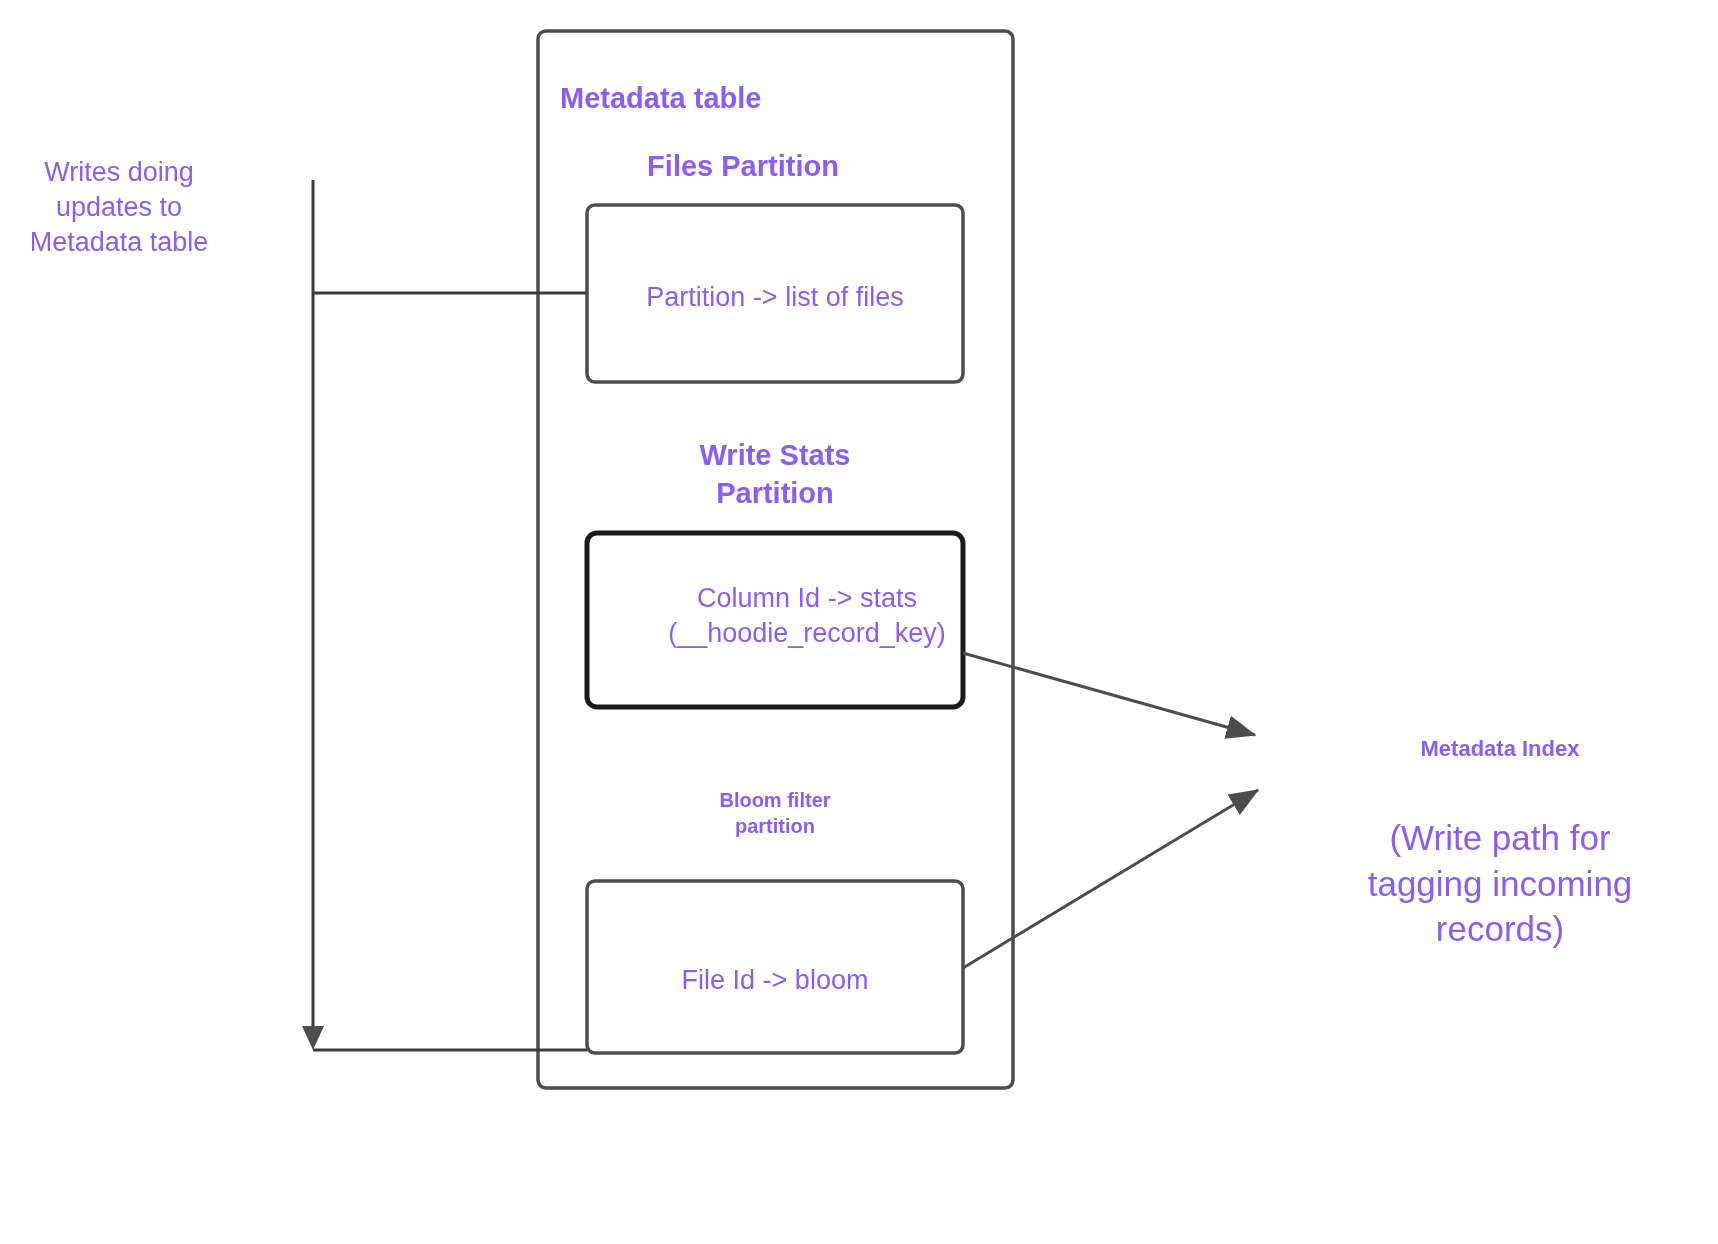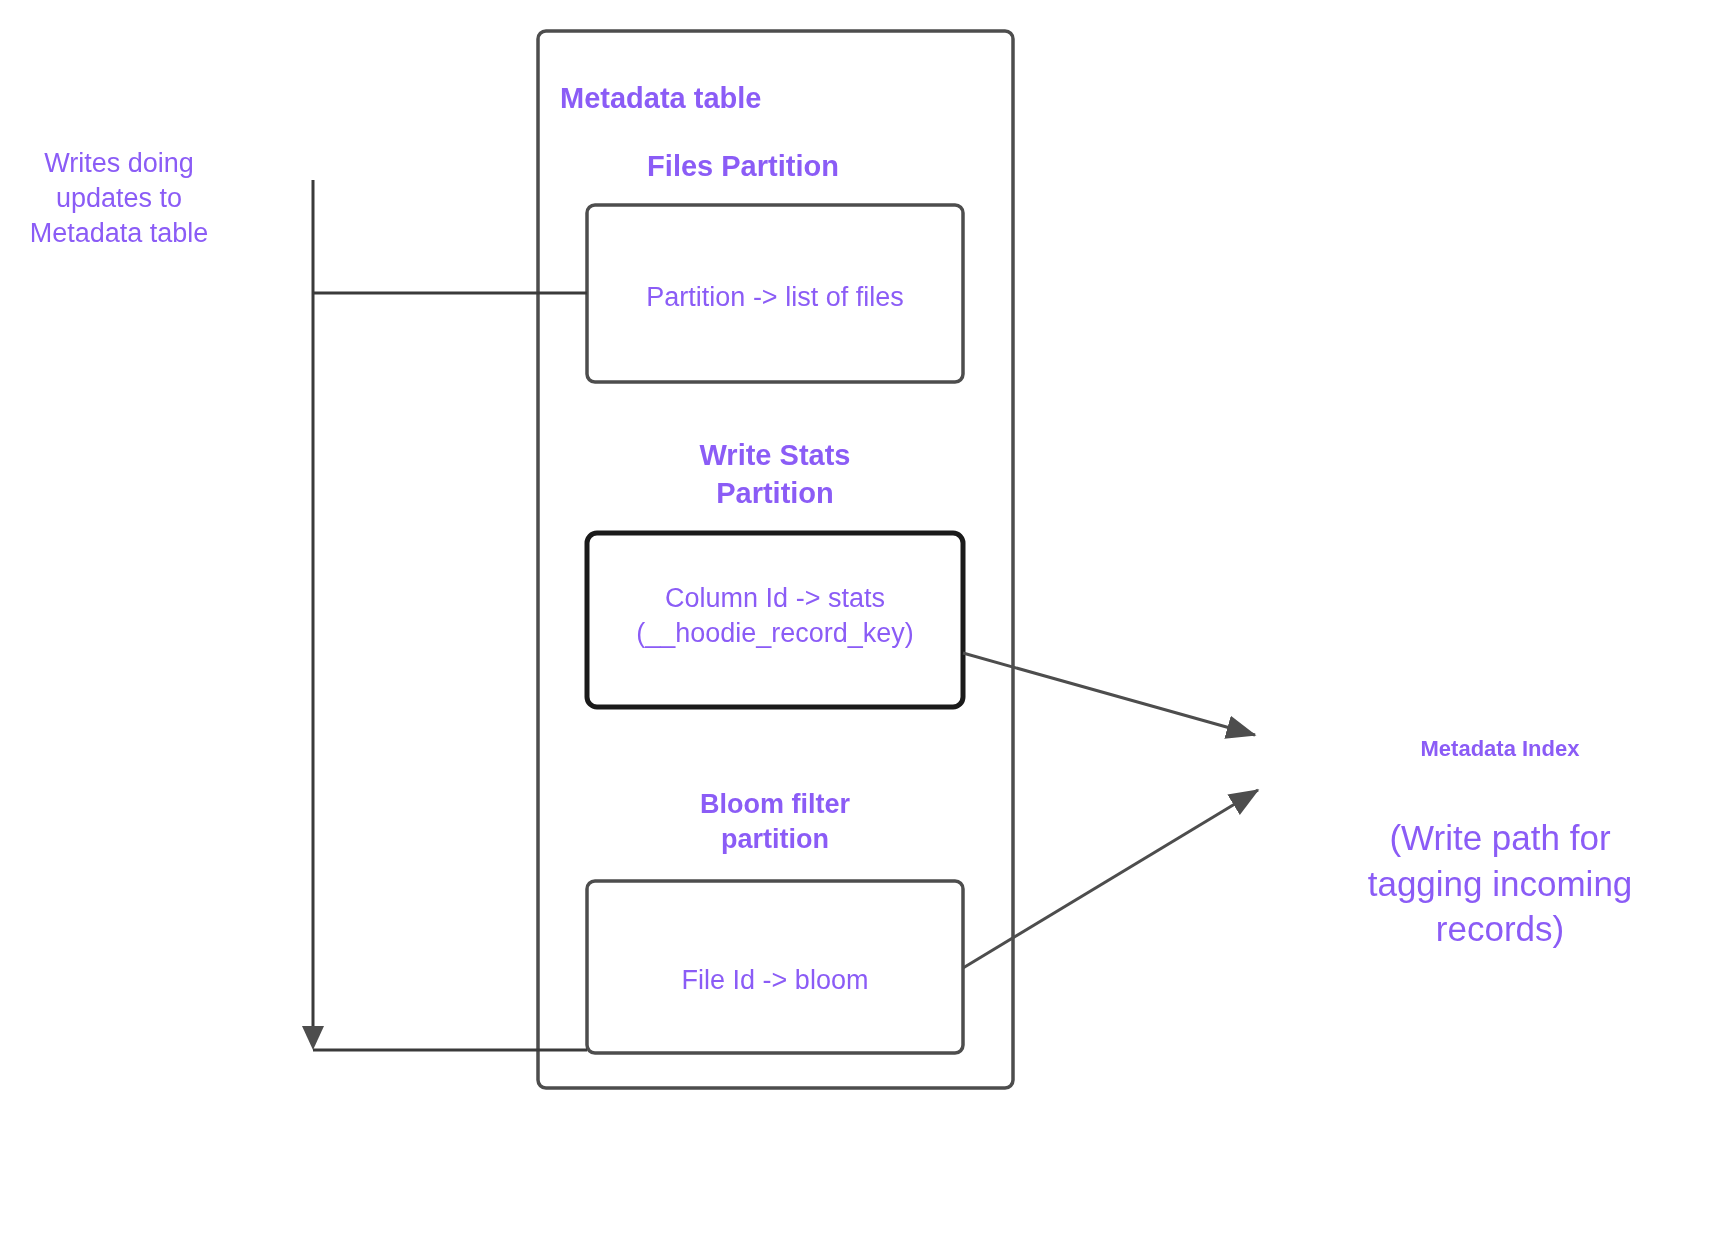--- a/index.html
+++ b/index.html
@@ -32,21 +32,21 @@
     text-align: center;
     color: #8b5cf6;
     line-height: 1.30;
     white-space: pre-line;
   }
   .bold {
     font-weight: bold;
   }
   .t-writes {
     left: 8px;
-    top: 146px;
+    top: 155px;
     width: 222px;
     font-size: 27px;
   }
   .t-mdtable {
     left: 560px;
     top: 80px;
     width: 300px;
     font-size: 29px;
     text-align: left;
   }
@@ -59,34 +59,35 @@
   .t-colstats-part {
     left: 600px;
     top: 437px;
     width: 350px;
     font-size: 29px;
   }
   .t-bloom-part {
     left: 600px;
     top: 787px;
     width: 350px;
-    font-size: 27px;
+    font-size: 20px;
   }
   .t-files-inner {
     left: 600px;
     top: 256px;
     width: 350px;
     font-size: 27px;
     margin-top: 24px;
   }
   .t-colstats-inner {
     left: 590px;
     top: 581px;
     width: 370px;
     font-size: 27px;
+    padding-left: 32px;
   }
   .t-bloom-inner {
     left: 600px;
     top: 950px;
     width: 350px;
     font-size: 27px;
     margin-top: 13px;
   }
   .t-mdindex {
     left: 1290px;

